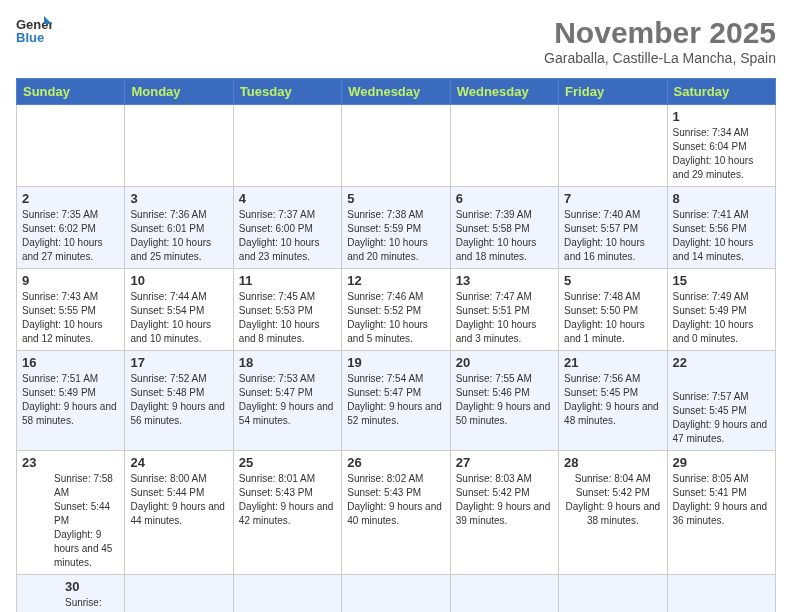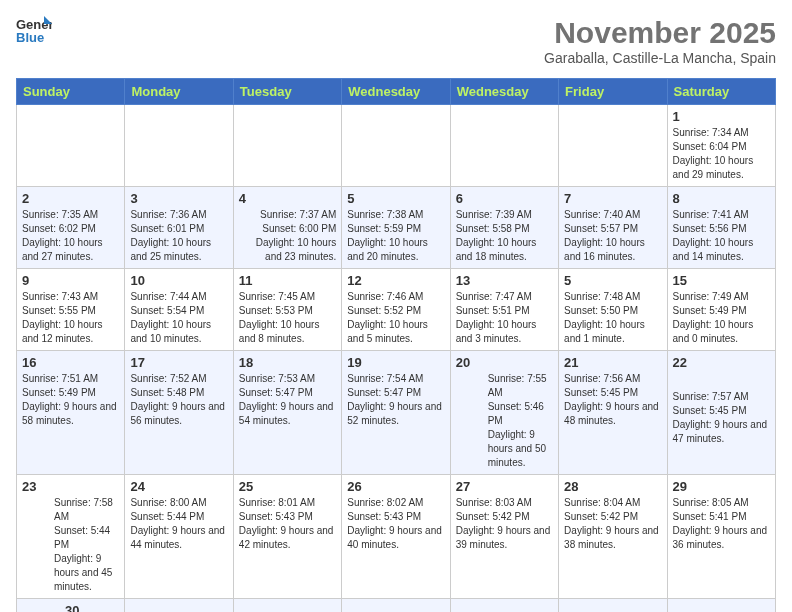--- a/index.html
+++ b/index.html
@@ -138,21 +138,21 @@
 Daylight: 10 hours and 27 minutes.</div>
         </td>
         <td>
           <span class="day-number">3</span>
           <div class="day-info" style="white-space: pre-line;">Sunrise: 7:36 AM
 Sunset: 6:01 PM
 Daylight: 10 hours and 25 minutes.</div>
         </td>
         <td>
           <span class="day-number">4</span>
-          <div class="day-info" style="white-space: pre-line; text-align: right;">Sunrise: 7:37 AM
+          <div class="day-info" style="white-space: pre-line;">Sunrise: 7:37 AM
 Sunset: 6:00 PM
 Daylight: 10 hours and 23 minutes.</div>
         </td>
         <td>
           <span class="day-number">5</span>
           <div class="day-info" style="white-space: pre-line;">Sunrise: 7:38 AM
 Sunset: 5:59 PM
 Daylight: 10 hours and 20 minutes.</div>
         </td>
         <td>
@@ -238,21 +238,21 @@
 Daylight: 9 hours and 54 minutes.</div>
         </td>
         <td>
           <span class="day-number">19</span>
           <div class="day-info" style="white-space: pre-line;">Sunrise: 7:54 AM
 Sunset: 5:47 PM
 Daylight: 9 hours and 52 minutes.</div>
         </td>
         <td>
           <span class="day-number">20</span>
-          <div class="day-info" style="white-space: pre-line; margin-left: 32px;">Sunrise: 7:55 AM
+          <div class="day-info" style="white-space: pre-line;">Sunrise: 7:55 AM
 Sunset: 5:46 PM
 Daylight: 9 hours and 50 minutes.</div>
         </td>
         <td>
           <span class="day-number">21</span>
           <div class="day-info" style="white-space: pre-line;">Sunrise: 7:56 AM
 Sunset: 5:45 PM
 Daylight: 9 hours and 48 minutes.</div>
         </td>
         <td>
@@ -288,21 +288,21 @@
 Daylight: 9 hours and 40 minutes.</div>
         </td>
         <td>
           <span class="day-number">27</span>
           <div class="day-info" style="white-space: pre-line;">Sunrise: 8:03 AM
 Sunset: 5:42 PM
 Daylight: 9 hours and 39 minutes.</div>
         </td>
         <td>
           <span class="day-number">28</span>
-          <div class="day-info" style="white-space: pre-line;">Sunrise: 8:04 AM
+          <div class="day-info" style="white-space: pre-line; text-align: center;">Sunrise: 8:04 AM
 Sunset: 5:42 PM
 Daylight: 9 hours and 38 minutes.</div>
         </td>
         <td>
           <span class="day-number">29</span>
           <div class="day-info" style="white-space: pre-line;">Sunrise: 8:05 AM
 Sunset: 5:41 PM
 Daylight: 9 hours and 36 minutes.</div>
         </td>
       </tr>

